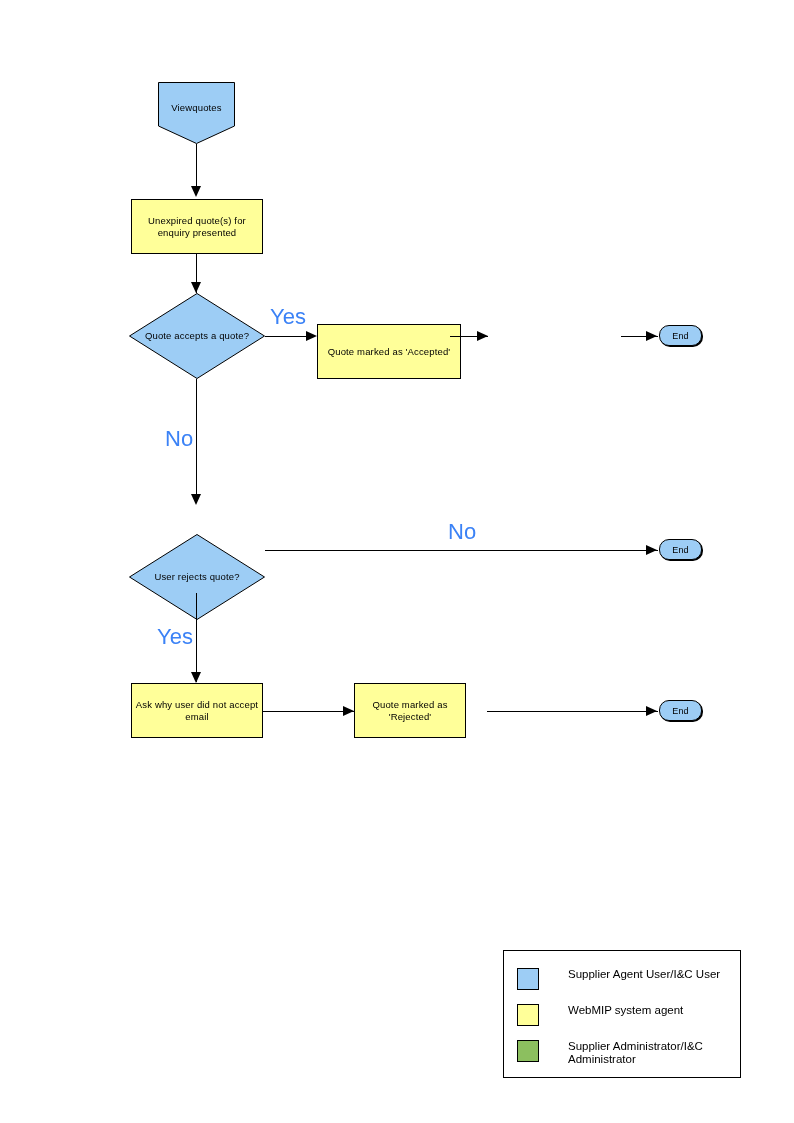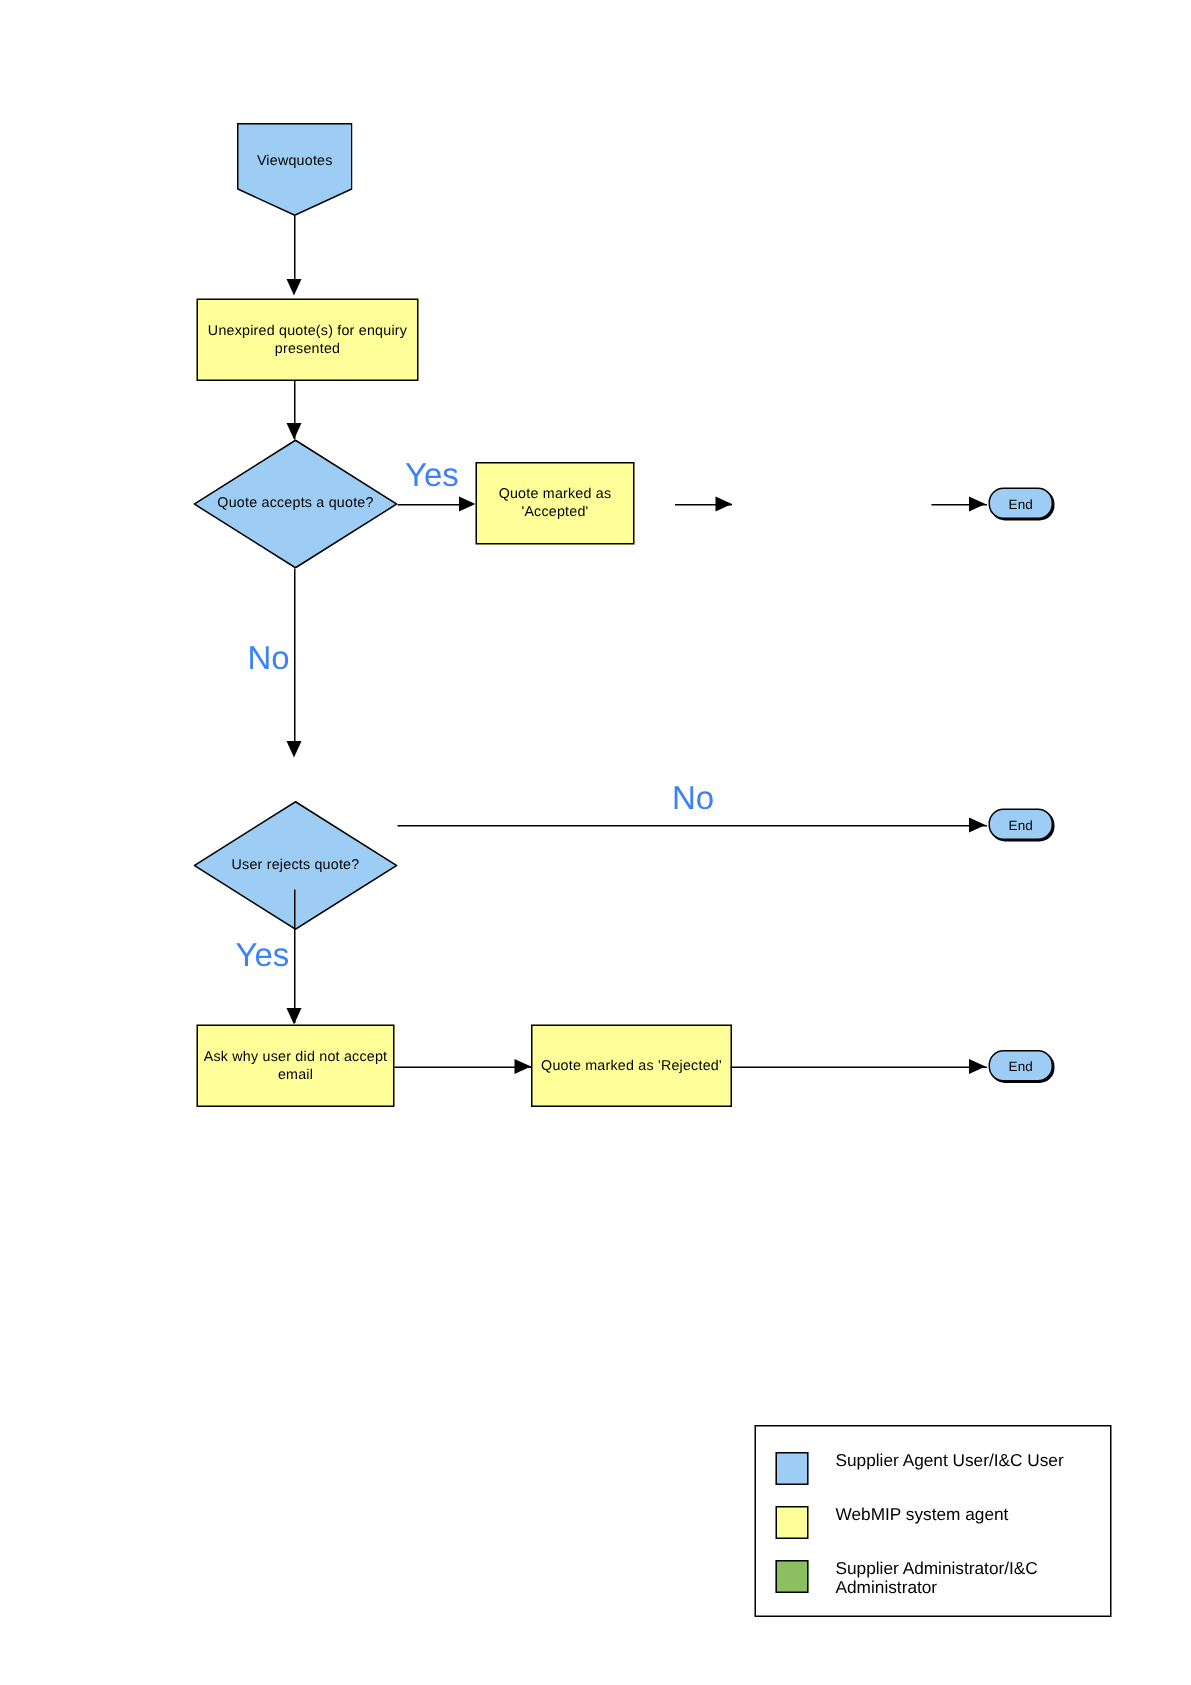--- a/index.html
+++ b/index.html
@@ -137,21 +137,21 @@
     align-items: flex-start;
   }
   .legend-swatch {
     width: 22px;
     height: 22px;
     border: 1px solid #000000;
     box-sizing: border-box;
     flex: 0 0 auto;
   }
   .legend-label {
-    margin-left: 18px;
+    margin-left: 29px;
     font-size: 11.5px;
     line-height: 13px;
     color: #000000;
     max-width: 186px;
   }
 </style>
 </head>
 <body>
 
 <div id="canvas">
@@ -159,39 +159,39 @@
   <div class="start-shape" style="left:158px; top:82px; width:77px; height:62px;">
     <svg width="77" height="62" viewBox="0 0 77 62">
       <polygon points="0.5,0.5 76.5,0.5 76.5,44 38.5,61.5 0.5,44" fill="#9DCDF5" stroke="#000000" stroke-width="1"></polygon>
     </svg>
     <div class="node-text">Viewquotes</div>
   </div>
 
   <div class="line-v" style="left:196px; top:144px; height:44px;"></div>
   <div class="arrow-down" style="left:191px; top:186px;"></div>
 
-  <div class="process" style="left:131px; top:199px; width:148px; height:55px;">
+  <div class="process" style="left:131px; top:199px; width:132px; height:55px;">
     <div class="node-text">Unexpired quote(s) for enquiry presented</div>
   </div>
 
   <div class="line-v" style="left:196px; top:254px; height:39px;"></div>
   <div class="arrow-down" style="left:191px; top:282px;"></div>
 
   <div class="decision" style="left:129px; top:293px; width:136px; height:86px;">
     <svg width="136" height="86" viewBox="0 0 136 86">
       <polygon points="68,0.5 135.5,43 68,85.5 0.5,43" fill="#9DCDF5" stroke="#000000" stroke-width="1"></polygon>
     </svg>
     <div class="node-text">Quote accepts a quote?</div>
   </div>
 
   <div class="branch-label" style="left:270px; top:306px;">Yes</div>
   <div class="line-h" style="left:265px; top:336px; width:47px;"></div>
   <div class="arrow-right" style="left:306px; top:331px;"></div>
 
-  <div class="process" style="left:317px; top:308px; width:106px; height:55px;">
+  <div class="process" style="left:317px; top:324px; width:144px; height:55px;">
     <div class="node-text">Quote  marked as 'Accepted'</div>
   </div>
 
   <div class="line-h" style="left:450px; top:336px; width:38px;"></div>
   <div class="arrow-right" style="left:477px; top:331px;"></div>
 
 
   <div class="line-h" style="left:621px; top:336px; width:37px;"></div>
   <div class="arrow-right" style="left:646px; top:331px;"></div>
 
@@ -222,21 +222,21 @@
   <div class="branch-label" style="left:157px; top:626px;">Yes</div>
   <div class="arrow-down" style="left:191px; top:672px;"></div>
 
   <div class="process" style="left:131px; top:683px; width:132px; height:55px;">
     <div class="node-text">Ask why user did not accept email</div>
   </div>
 
   <div class="line-h" style="left:263px; top:711px; width:91px;"></div>
   <div class="arrow-right" style="left:343px; top:706px;"></div>
 
-  <div class="process" style="left:354px; top:683px; width:134px; height:55px;">
+  <div class="process" style="left:354px; top:683px; width:112px; height:55px;">
     <div class="node-text">Quote  marked as 'Rejected'</div>
   </div>
 
   <div class="line-h" style="left:487px; top:711px; width:171px;"></div>
   <div class="arrow-right" style="left:646px; top:706px;"></div>
 
   <div class="terminator" style="left:659px; top:700px; width:43px; height:21px;">
     <div class="node-text">End</div>
   </div>
 

